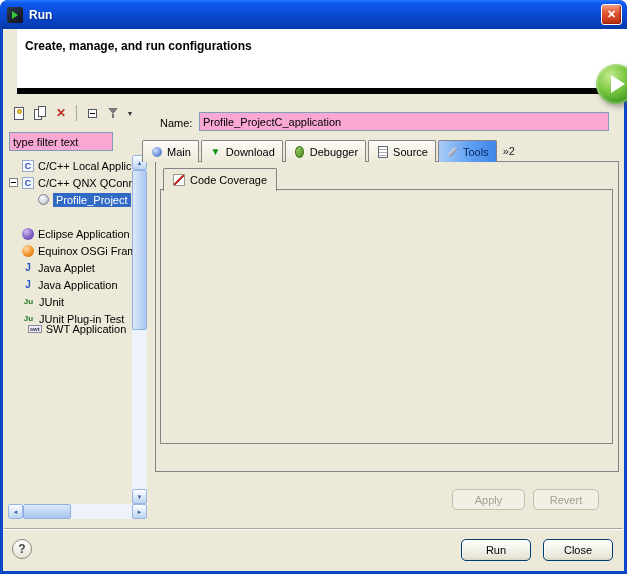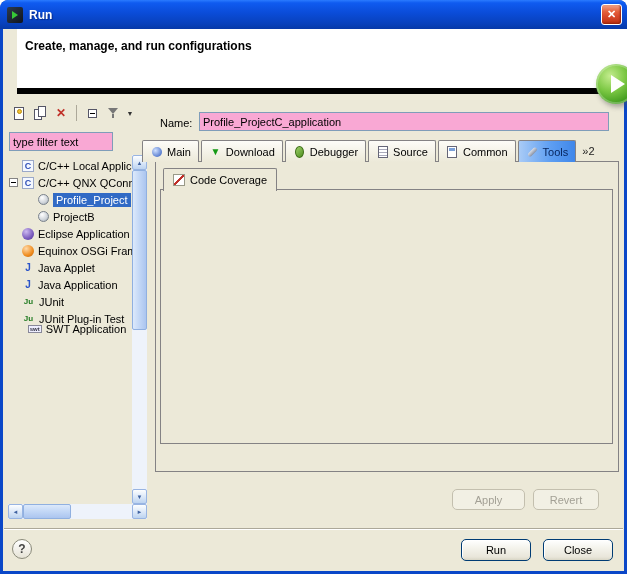--- a/index.html
+++ b/index.html
@@ -159,24 +159,20 @@
       <span class="exp">
           <span class="minusline"></span>
         </span>
       <span class="ic-c">C</span>
       <span class="tlabel">C/C++ QNX QConn</span>
     </div>
     <div class="titem lvl1 sel" style="top:36px;">
       <span class="ic-run"></span>
       <span class="tlabel">Profile_Project</span>
     </div>
-    <div class="titem lvl1" style="top:53px;">
-      <span class="ic-run"></span>
-      <span class="tlabel">ProjectB</span>
-    </div>
     <div class="titem lvl0" style="top:70px;">
       <span class="ic-ecl"></span>
       <span class="tlabel">Eclipse Application</span>
     </div>
     <div class="titem lvl0" style="top:87px;">
       <span class="ic-eqx"></span>
       <span class="tlabel">Equinox OSGi Fram</span>
     </div>
     <div class="titem lvl0" style="top:104px;">
       <span class="ic-j">J</span>
@@ -240,26 +236,20 @@
       <span class="ticon">
           <span class="tic-bug"></span>
         </span>
       <span>Debugger</span>
     </div>
     <div class="tab">
       <span class="ticon">
           <span class="tic-page"></span>
         </span>
       <span>Source</span>
-    </div>
-    <div class="tab">
-      <span class="ticon">
-          <span class="tic-page2"></span>
-        </span>
-      <span>Common</span>
     </div>
     <div class="tab sel">
       <span class="ticon">
           <span class="tic-wrench"></span>
         </span>
       <span>Tools</span>
     </div>
     <span class="overflow-chevron">»2</span>
   </div>
 

